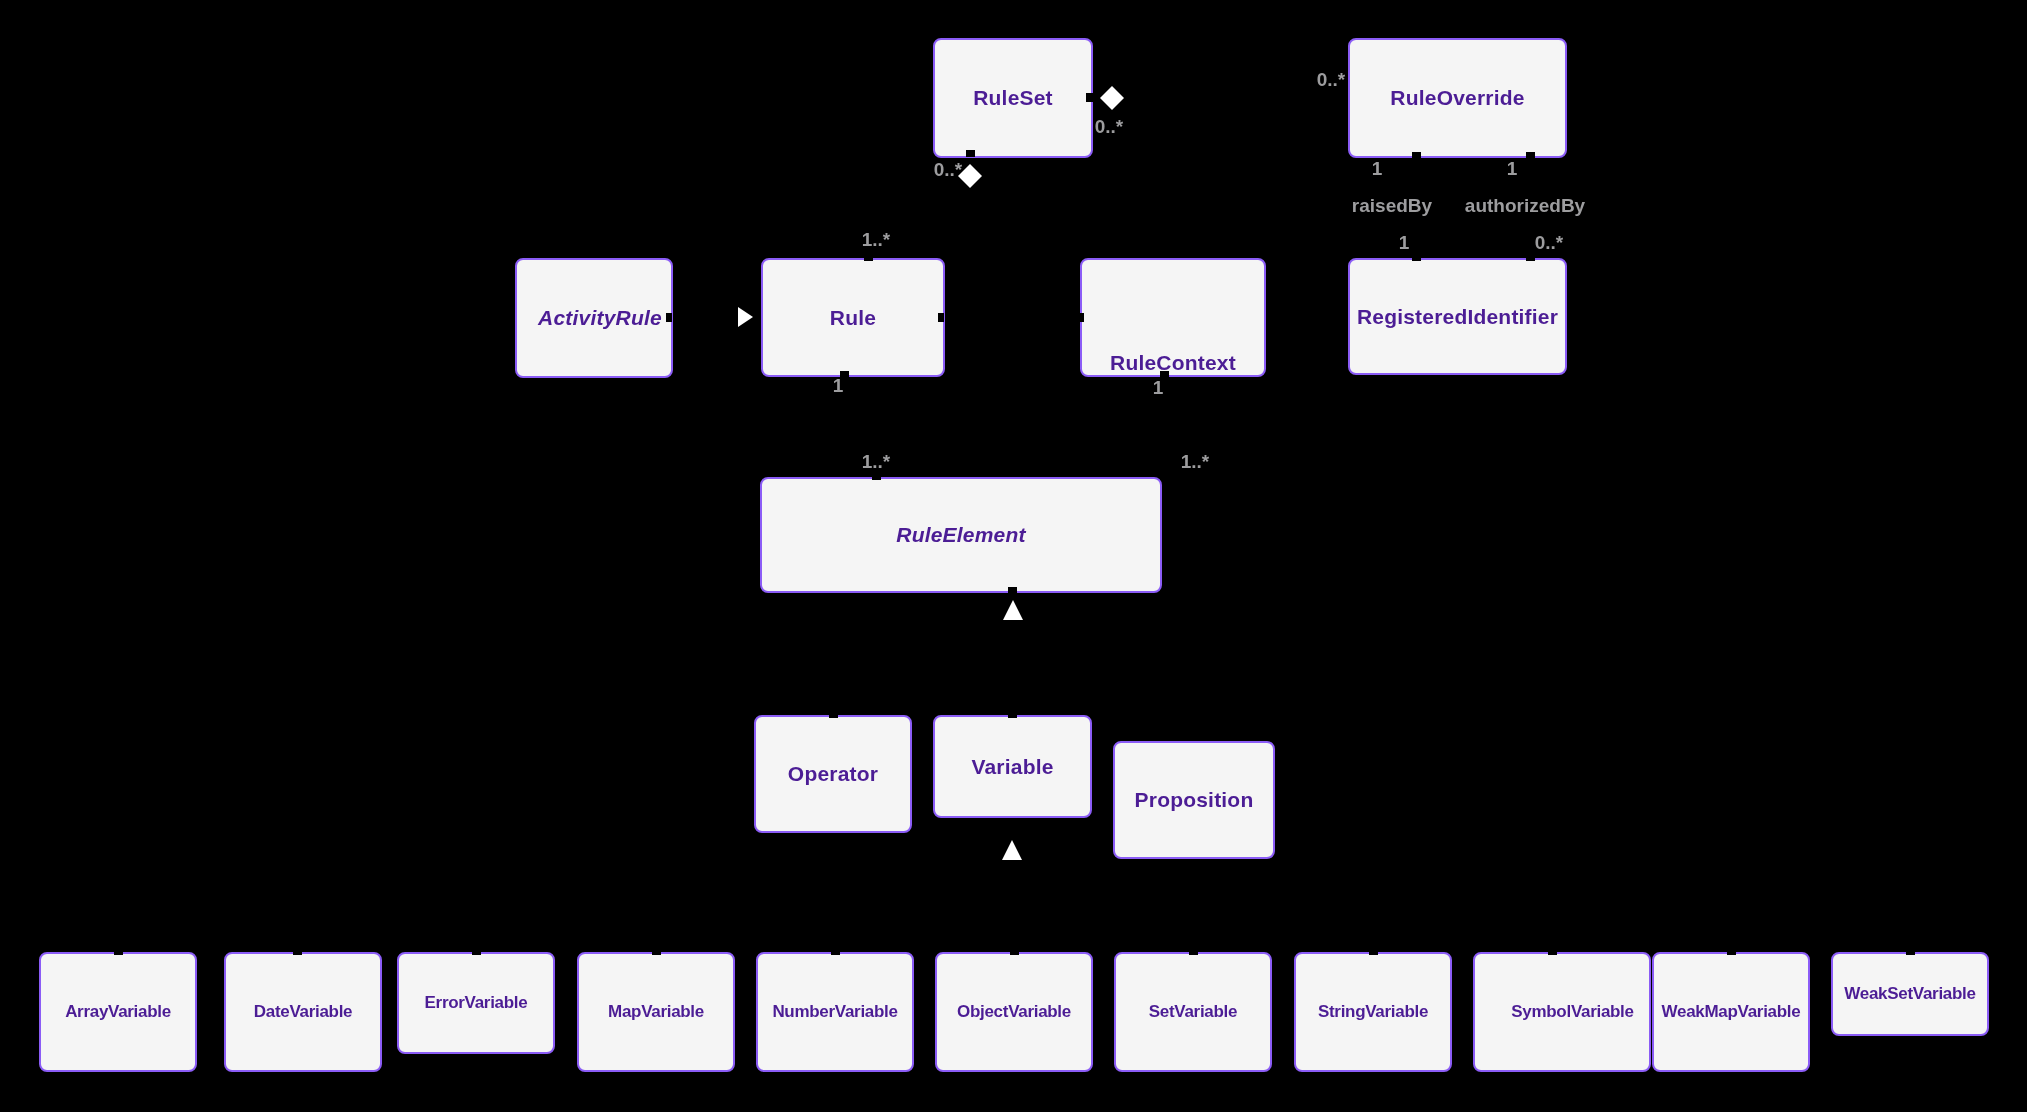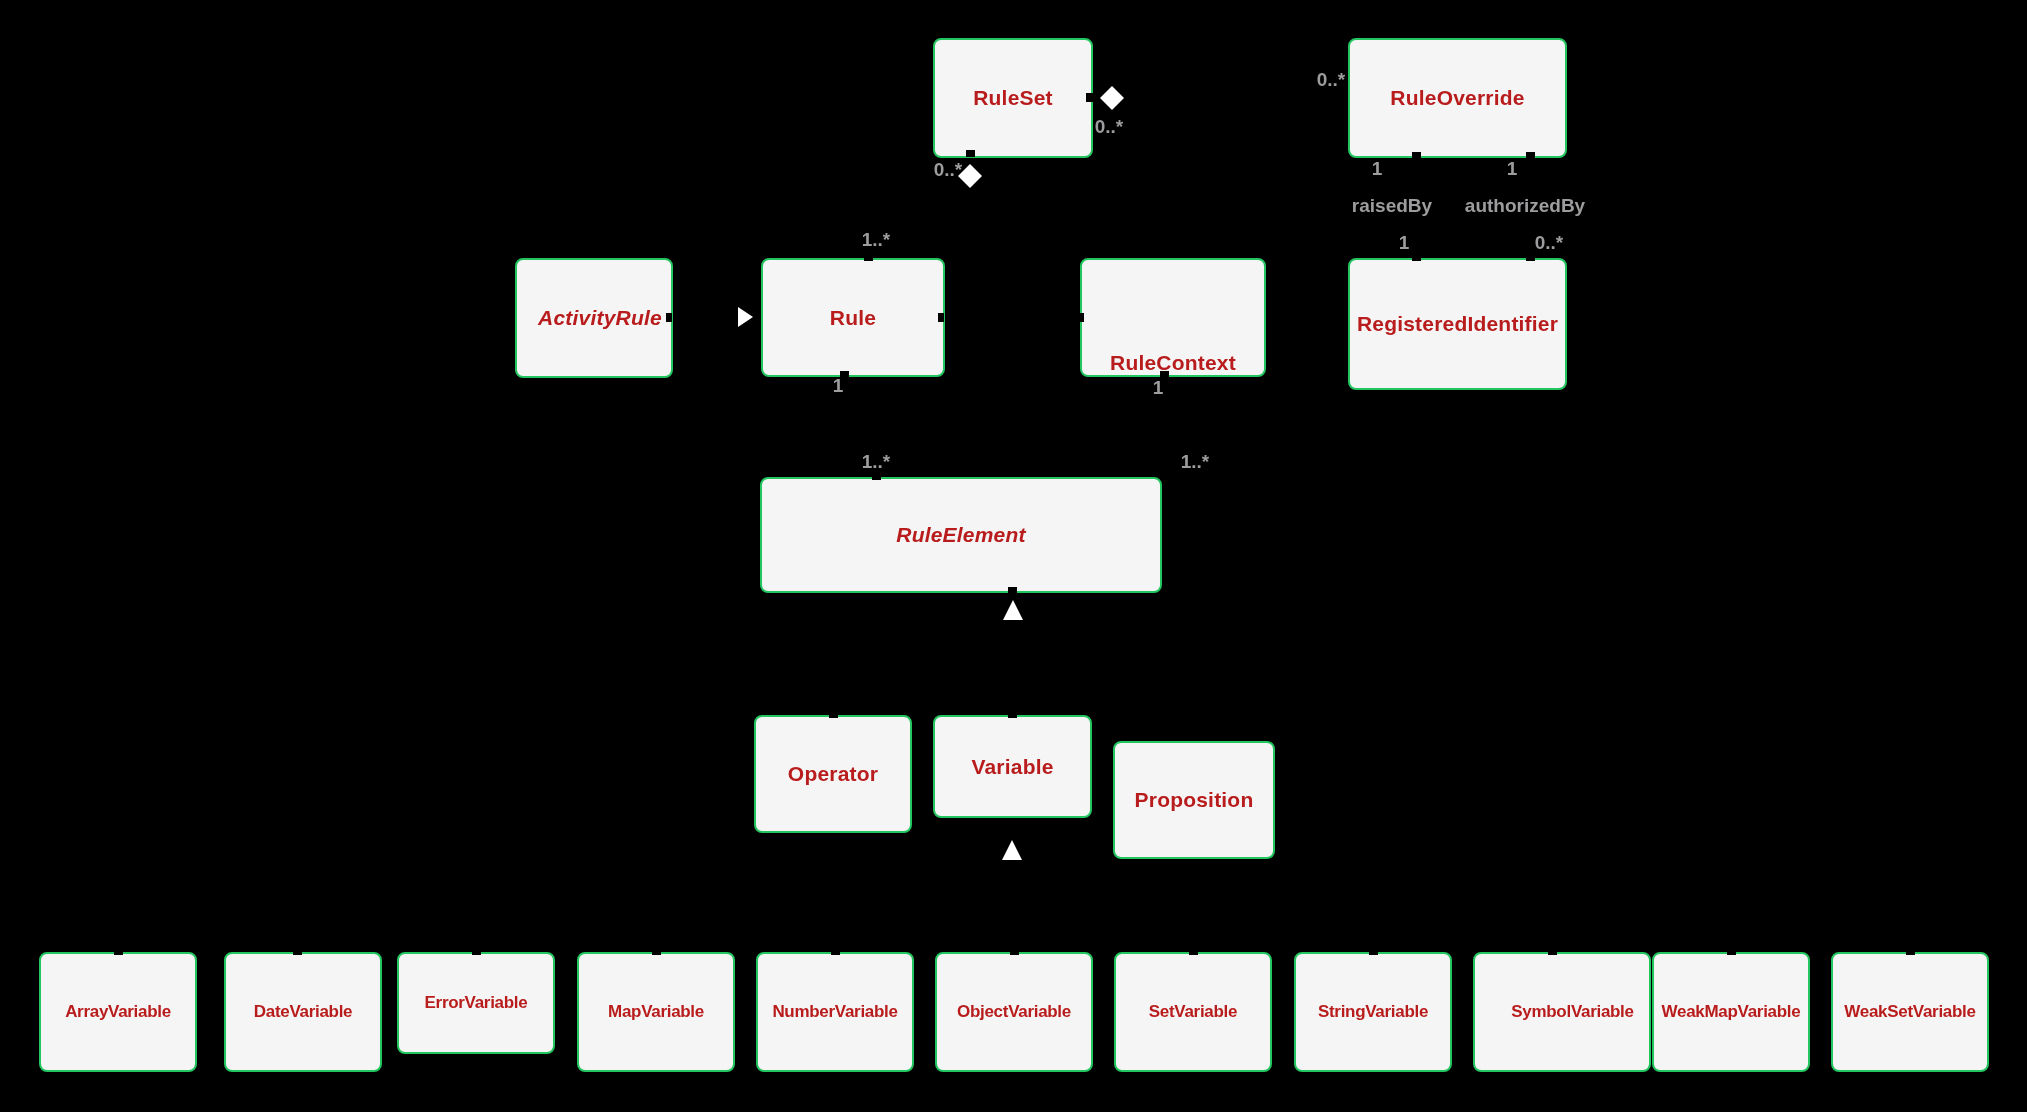--- a/index.html
+++ b/index.html
@@ -12,27 +12,27 @@
     width: 2027px;
     height: 1112px;
     background: #000000;
     font-family: "Liberation Sans", sans-serif;
     overflow: hidden;
   }
   .uml-class {
     position: absolute;
     box-sizing: border-box;
     background: #f5f5f5;
-    border: 2px solid #22c55e;
+    border: 2px solid #8b5cf6;
     border-radius: 8px;
     display: flex;
     align-items: center;
     justify-content: center;
     text-align: center;
-    color: #b91c1c;
+    color: #4c1d95;
     font-weight: bold;
     font-size: 21px;
     letter-spacing: 0.2px;
   }
   .uml-class.abstract .cls-label {
     font-style: italic;
   }
   .uml-class.small {
     font-size: 17px;
     letter-spacing: -0.3px;
@@ -95,21 +95,21 @@
   </div>
 
   <div class="uml-class" style="left:761px; top:258px; width:184px; height:119px;">
     <span class="cls-label">Rule</span>
   </div>
 
   <div class="uml-class" style="left:1080px; top:258px; width:186px; height:119px;align-items:flex-end;">
     <span class="cls-label">RuleContext</span>
   </div>
 
-  <div class="uml-class" style="left:1348px; top:258px; width:219px; height:132px;">
+  <div class="uml-class" style="left:1348px; top:258px; width:219px; height:117px;">
     <span class="cls-label">RegisteredIdentifier</span>
   </div>
 
   <div class="uml-class abstract" style="left:760px; top:477px; width:402px; height:116px;">
     <span class="cls-label">RuleElement</span>
   </div>
 
   <div class="uml-class" style="left:754px; top:715px; width:158px; height:118px;">
     <span class="cls-label">Operator</span>
   </div>
@@ -145,21 +145,21 @@
   </div>
   <div class="uml-class small" style="left:1294px; top:952px; width:158px; height:120px;">
     <span class="cls-label">StringVariable</span>
   </div>
   <div class="uml-class small" style="left:1473px; top:952px; width:178px; height:120px;padding-left:21px;">
     <span class="cls-label">SymbolVariable</span>
   </div>
   <div class="uml-class small" style="left:1652px; top:952px; width:158px; height:120px;">
     <span class="cls-label">WeakMapVariable</span>
   </div>
-  <div class="uml-class small" style="left:1831px; top:952px; width:158px; height:120px;">
+  <div class="uml-class small" style="left:1831px; top:952px; width:158px; height:84px;">
     <span class="cls-label">WeakSetVariable</span>
   </div>
 
   <div class="diamond" style="left:1112px; top:98px;"></div>
   <div class="diamond" style="left:970px; top:176px;"></div>
   <div class="tri-right" style="left:738px; top:307px;"></div>
   <div class="tri-up" style="left:1003px; top:600px;"></div>
   <div class="tri-up" style="left:1002px; top:840px;"></div>
 
   <div class="mult" style="left:1109px; top:127px;">0..*</div>

